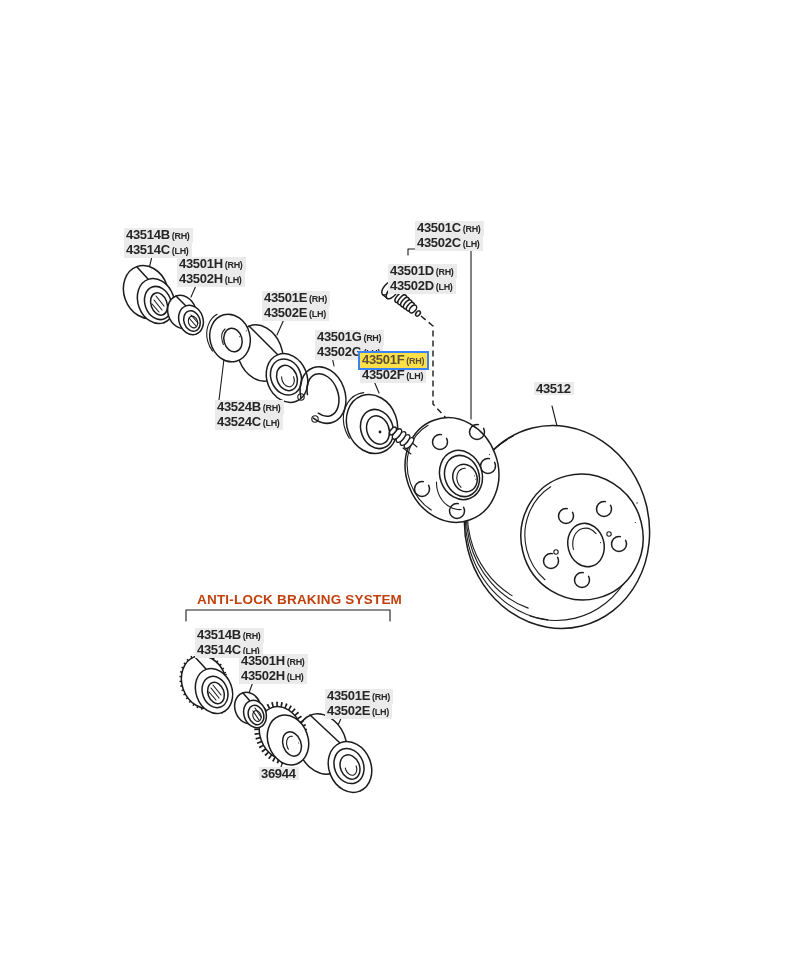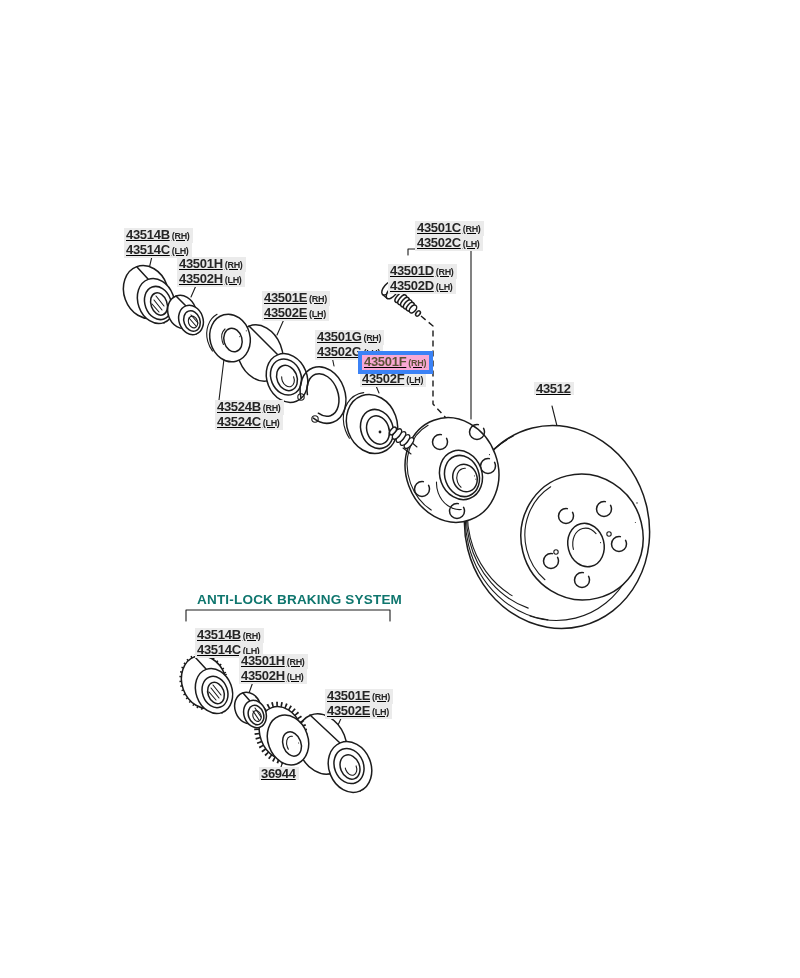--- a/index.html
+++ b/index.html
@@ -6,28 +6,28 @@
   .canvas{position:relative;width:800px;height:978px;background:#ffffff;overflow:hidden;
           font-family:"Liberation Sans","DejaVu Sans",sans-serif;}
   .artwork{position:absolute;left:0;top:0;}
   .ln{stroke:#1c1c1c;stroke-width:1.5;fill:none;stroke-linecap:round;}
   .lnt{stroke:#1c1c1c;stroke-width:1.1;fill:none;stroke-linecap:round;}
   .wf{stroke:#1c1c1c;stroke-width:1.5;fill:#ffffff;}
   .fillw{fill:#ffffff;stroke:none;}
   .teeth{stroke:#1c1c1c;stroke-width:5;fill:none;}
   .ribs{stroke:#1c1c1c;stroke-width:4;fill:none;}
   .dsh{stroke:#1c1c1c;stroke-width:1.4;fill:none;stroke-dasharray:6 4;}
-  .plabel{position:absolute;z-index:5;text-decoration:underline;}
+  .plabel{position:absolute;z-index:5;}
   .lrow{display:table;background:#ebebeb;padding:0 3px 1px 2px;line-height:11px;white-space:nowrap;}
   .pnum{font-size:13px;font-weight:bold;color:#252525;letter-spacing:-0.3px;}
   .pside{font-size:9px;font-weight:bold;color:#252525;letter-spacing:-0.3px;margin-left:2px;}
   .pside:empty{display:none;}
-  .lrow.hl{background:#f9a8d4;border:4px solid #3b82f6;margin:-2px;position:relative;z-index:6;}
+  .lrow.hl{background:#fde047;border:2px solid #3b82f6;margin:-2px;position:relative;z-index:6;}
   .lrow.hl .pnum,.lrow.hl .pside{color:#5b5136;}
-  .sec-title{position:absolute;z-index:5;font-size:13.5px;font-weight:bold;color:#0f766e;
+  .sec-title{position:absolute;z-index:5;font-size:13.5px;font-weight:bold;color:#c2410c;
              letter-spacing:0.2px;white-space:nowrap;}
 </style>
 </head>
 <body>
 
 <div class="canvas">
 
 <svg class="artwork" width="800" height="978" viewBox="0 0 800 978">
 
   <g>

